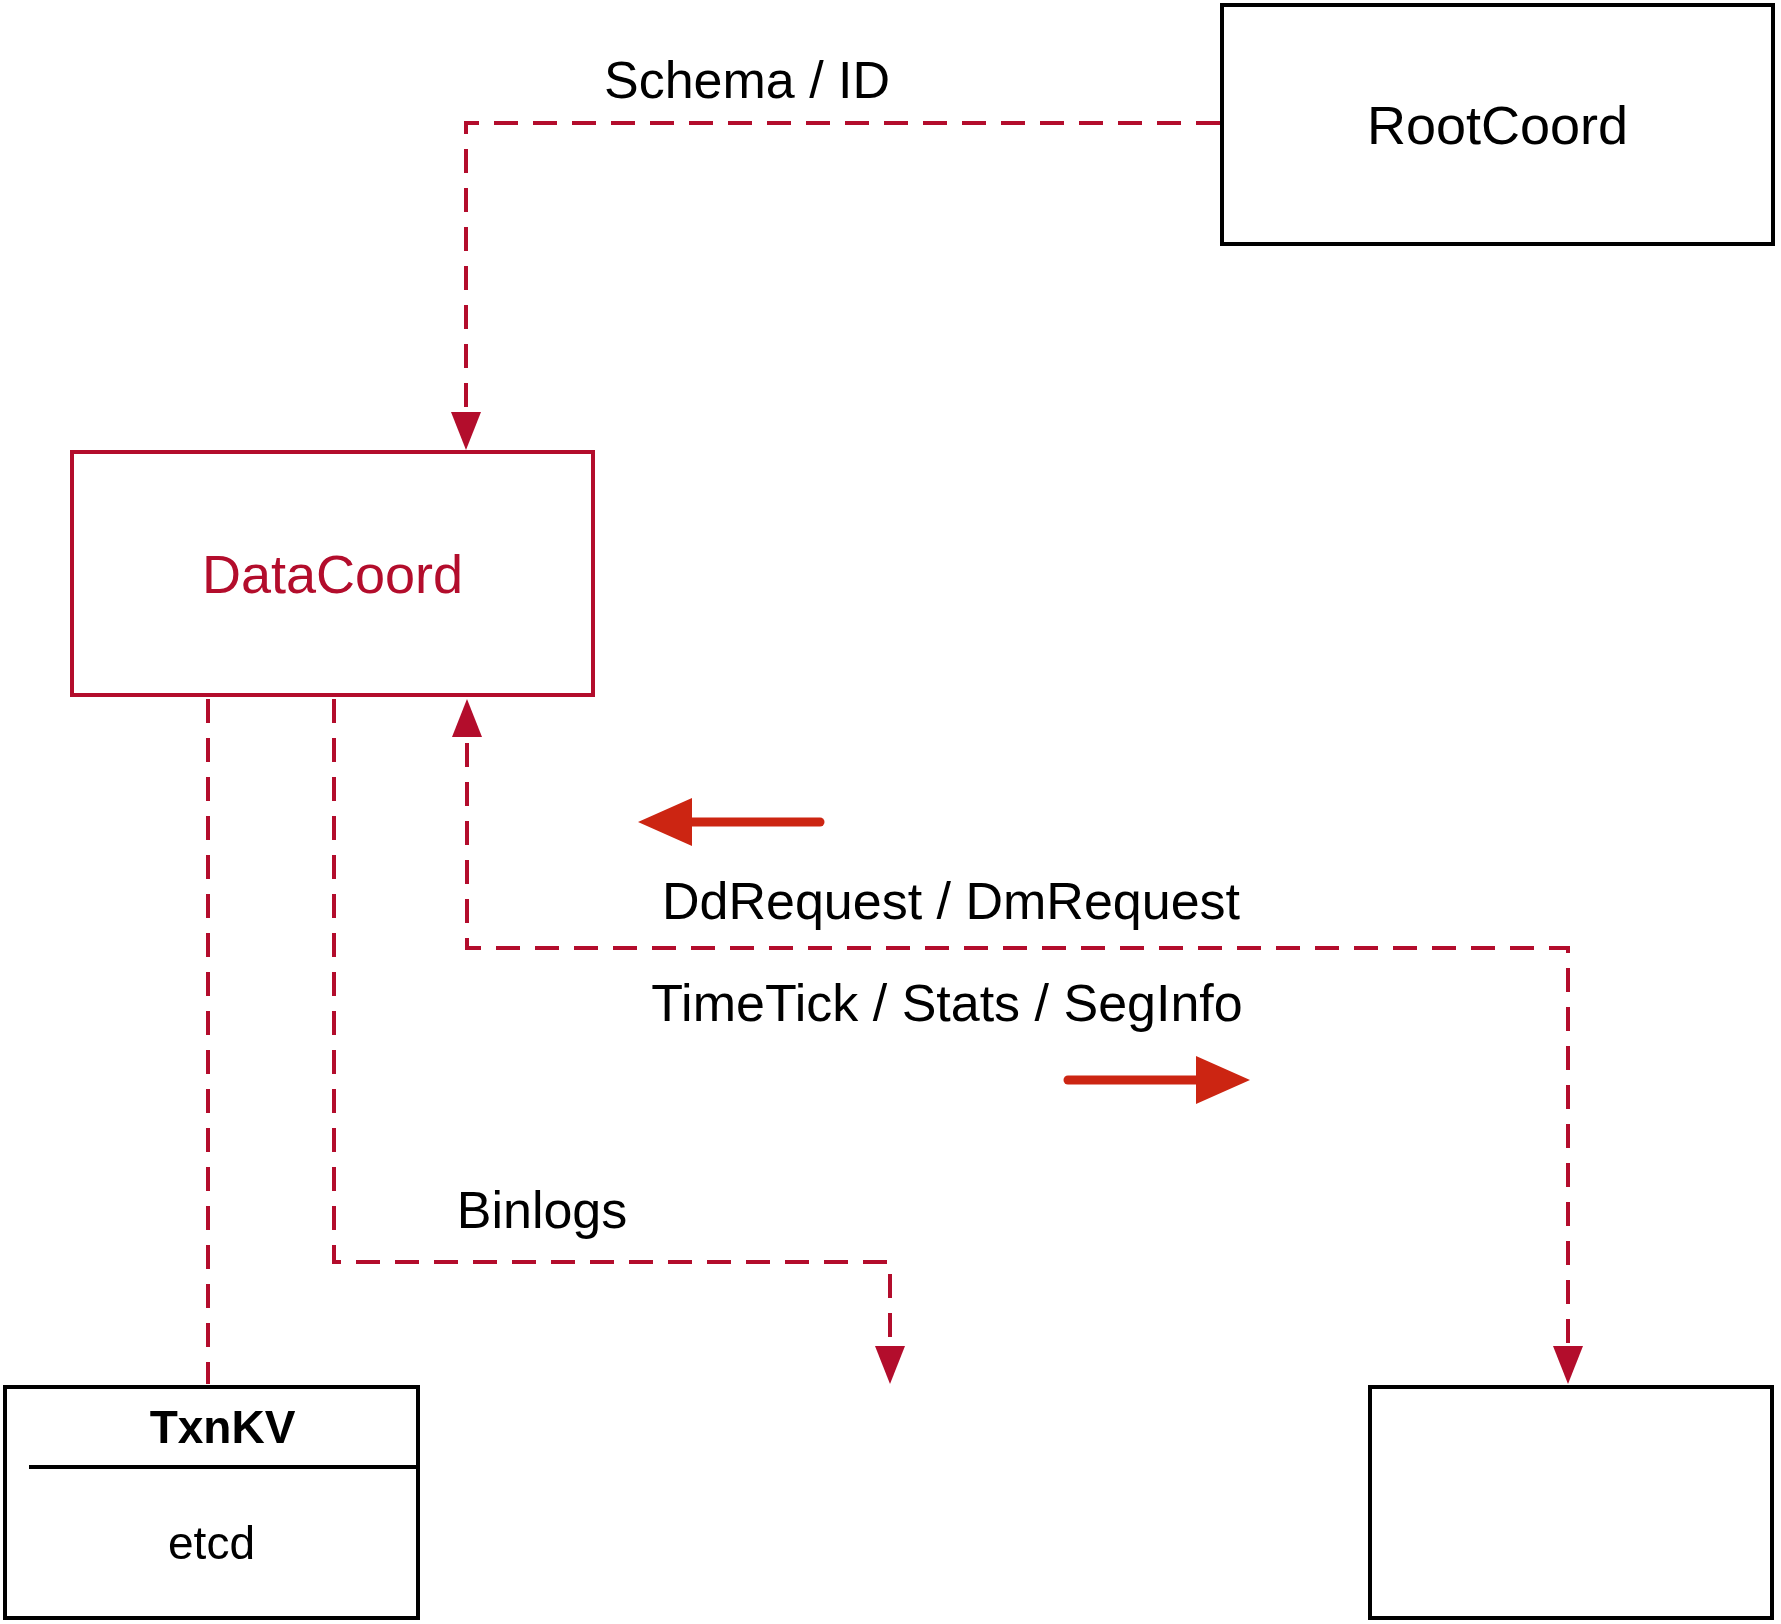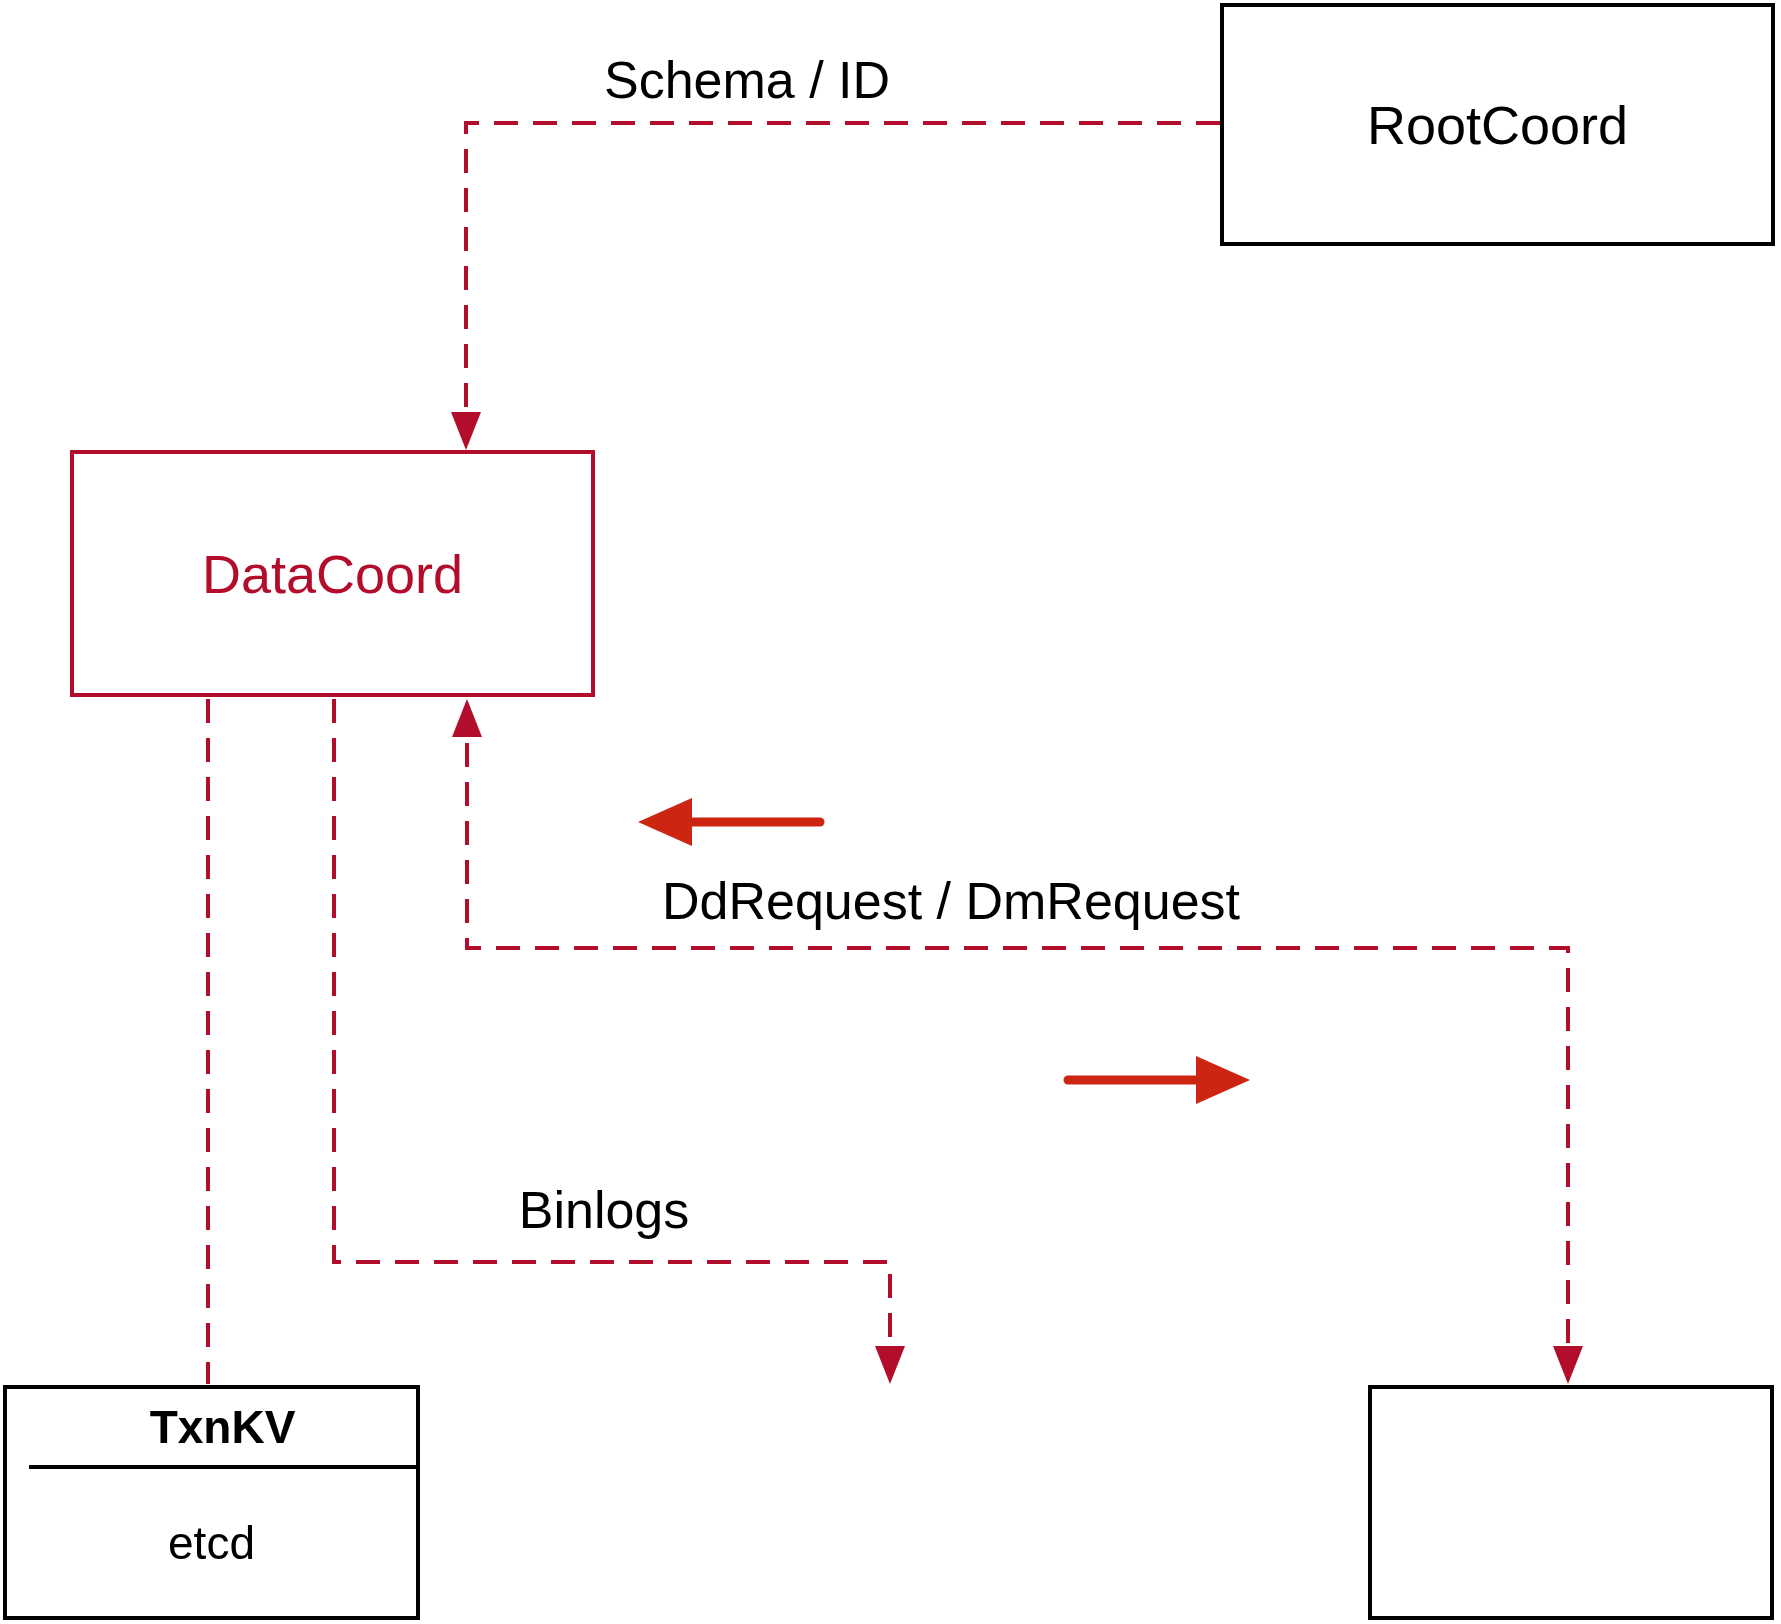--- a/index.html
+++ b/index.html
@@ -97,21 +97,21 @@
   .edge-label {
     position: absolute;
     transform: translate(-50%, -50%);
     font-size: 52px;
     color: var(--text-black);
     white-space: nowrap;
   }
   #label-schema-id { left: 747px;  top: 80px;   }
   #label-dd-dm     { left: 951px;  top: 901px;  }
   #label-timetick  { left: 947px;  top: 1003px; }
-  #label-binlogs   { left: 604px;  top: 1210px; }
+  #label-binlogs   { left: 542px;  top: 1210px; }
 </style>
 </head>
 <body>
 
 <div id="canvas">
 
   <svg id="wires" viewBox="0 0 1781 1624" xmlns="http://www.w3.org/2000/svg">
 
     <g>
       <path class="dashed-wire" d="M1220,123 L466,123 L466,440"></path>
@@ -157,15 +157,16 @@
       <span>etcd</span>
     </div>
   </div>
 
 
   <div class="tbox" id="node-msgstream">
   </div>
 
   <div class="edge-label" id="label-dd-dm">DdRequest / DmRequest</div>
   <div class="edge-label" id="label-schema-id">Schema / ID</div>
+  <div class="edge-label" id="label-timetick">TimeTick / Stats / SegInfo</div>
   <div class="edge-label" id="label-binlogs">Binlogs</div>
 
 </div>
 
 </body></html>

